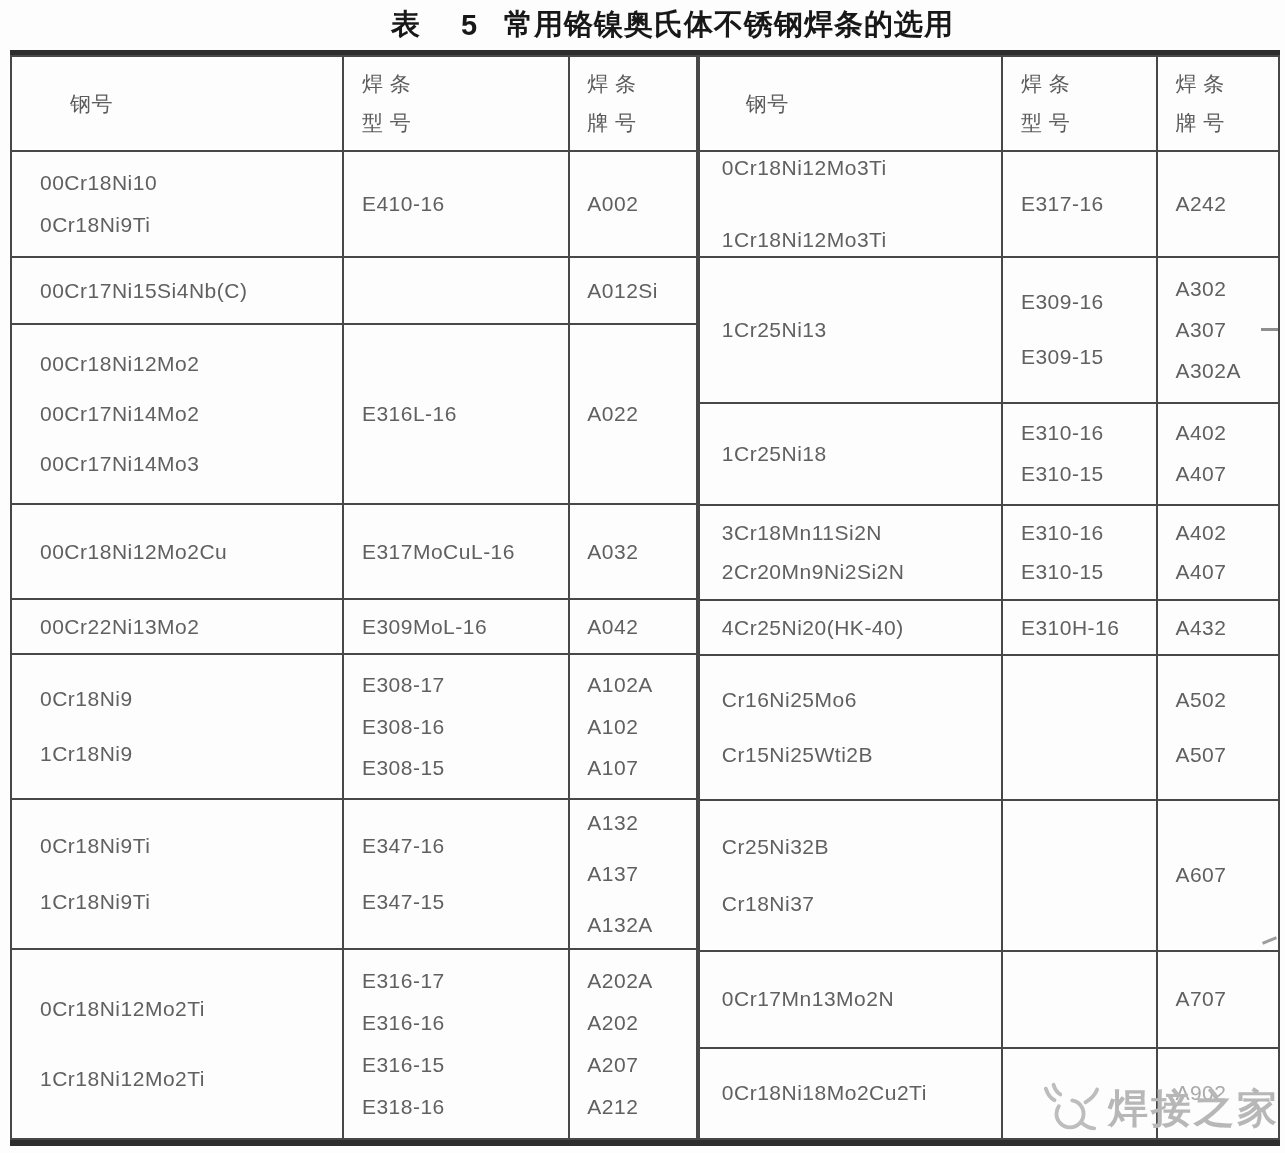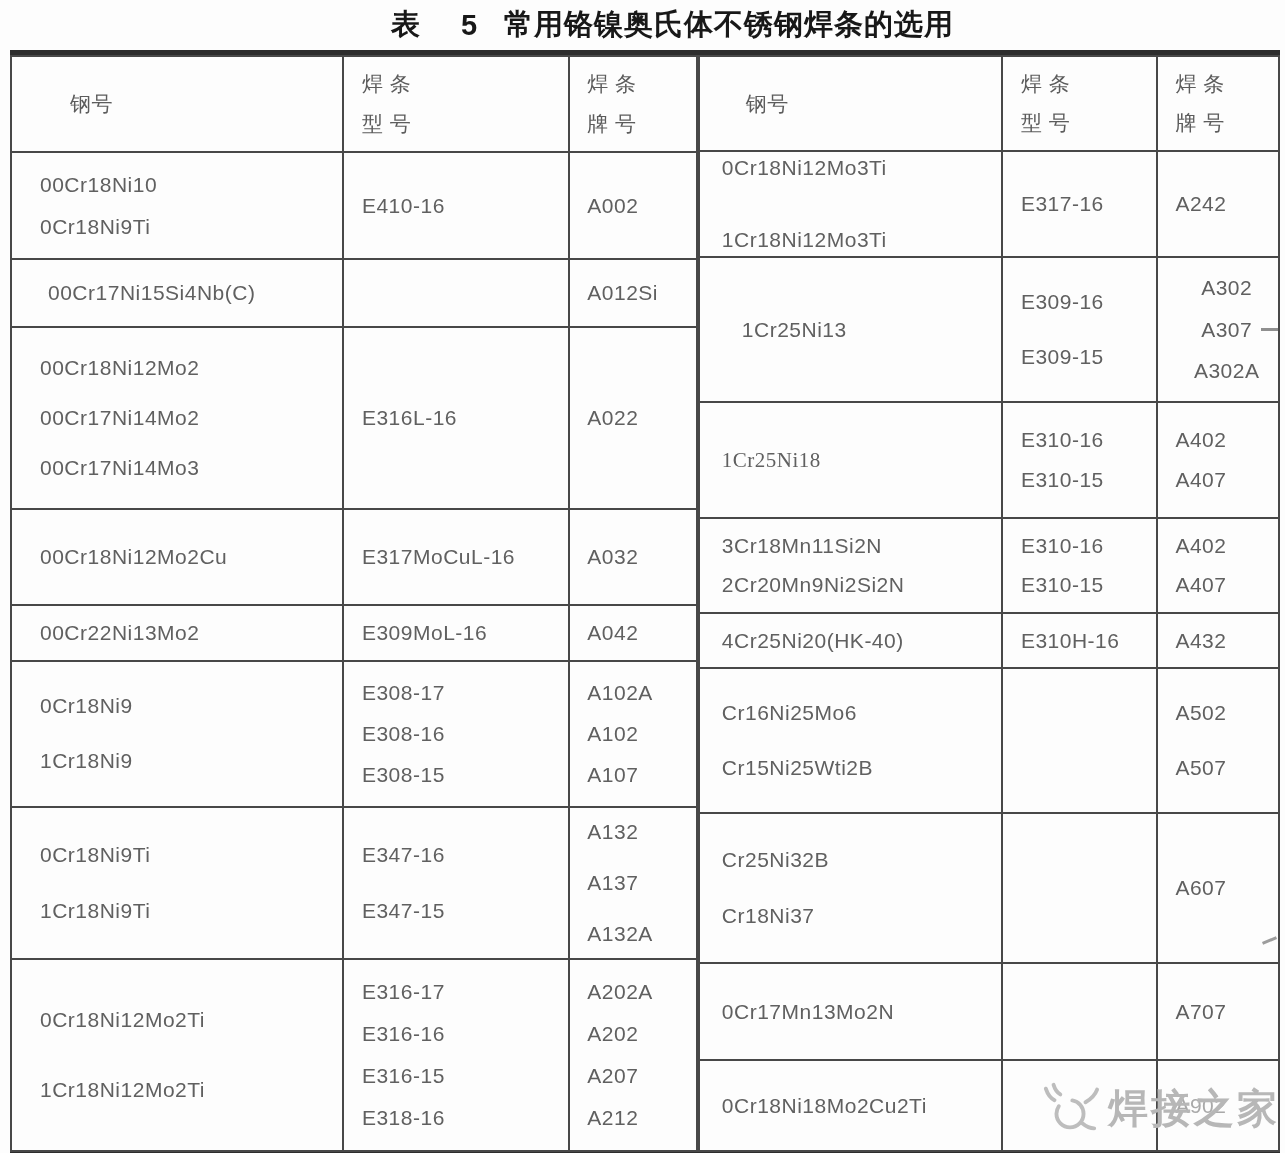--- a/index.html
+++ b/index.html
@@ -109,21 +109,21 @@
               </div>
             </td>
             <td class="cell-brand">
               <div class="cell-inner" style="height: 102px;">
                 <div class="cell-line">A002</div>
               </div>
             </td>
           </tr>
           <tr style="height: 67px;">
             <td class="cell-steel">
-              <div class="cell-inner" style="height: 60px; padding-left: 8px;">
+              <div class="cell-inner" style="height: 60px;">
                 <div class="cell-line">00Cr17Ni15Si4Nb(C)</div>
               </div>
             </td>
             <td class="cell-type">
               <div class="cell-inner" style="height: 63px;"></div>
             </td>
             <td class="cell-brand">
               <div class="cell-inner" style="height: 63px;">
                 <div class="cell-line">A012Si</div>
               </div>
@@ -291,41 +291,41 @@
               </div>
             </td>
             <td class="cell-brand">
               <div class="cell-inner" style="height: 102px;">
                 <div class="cell-line">A242</div>
               </div>
             </td>
           </tr>
           <tr style="height: 145px;">
             <td class="cell-steel">
-              <div class="cell-inner" style="height: 141px; padding-left: 20px;">
+              <div class="cell-inner" style="height: 141px;">
                 <div class="cell-line">1Cr25Ni13</div>
               </div>
             </td>
             <td class="cell-type">
               <div class="cell-inner" style="height: 141px;">
                 <div class="cell-line">E309-16</div>
                 <div class="cell-line">E309-15</div>
               </div>
             </td>
             <td class="cell-brand">
-              <div class="cell-inner" style="height: 141px; align-items: center;">
+              <div class="cell-inner" style="height: 141px;">
                 <div class="cell-line">A302</div>
                 <div class="cell-line">A307</div>
                 <div class="cell-line">A302A</div>
               </div>
             </td>
           </tr>
           <tr style="height: 102px;">
             <td class="cell-steel">
-              <div class="cell-inner" style="height: 114px; font-family: Liberation Serif, serif;">
+              <div class="cell-inner" style="height: 98px;">
                 <div class="cell-line">1Cr25Ni18</div>
               </div>
             </td>
             <td class="cell-type">
               <div class="cell-inner" style="height: 98px;">
                 <div class="cell-line">E310-16</div>
                 <div class="cell-line">E310-15</div>
               </div>
             </td>
             <td class="cell-brand">

